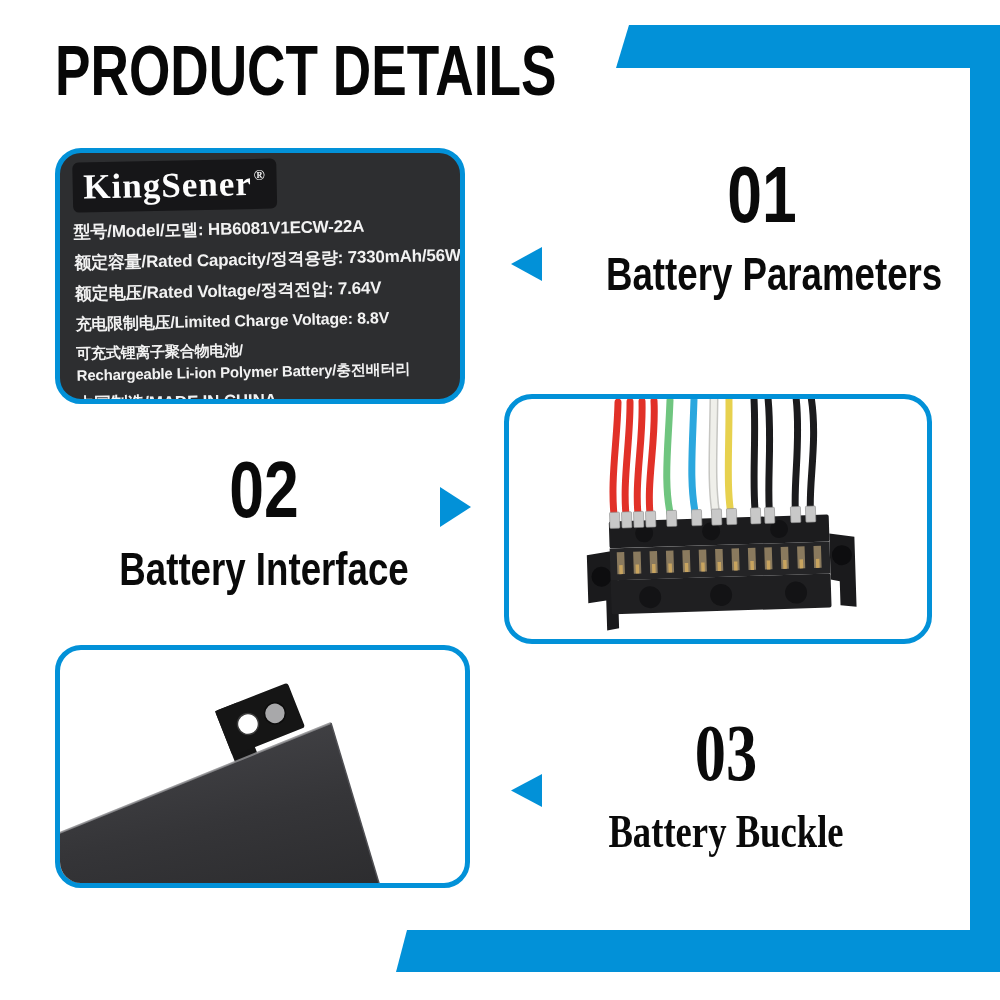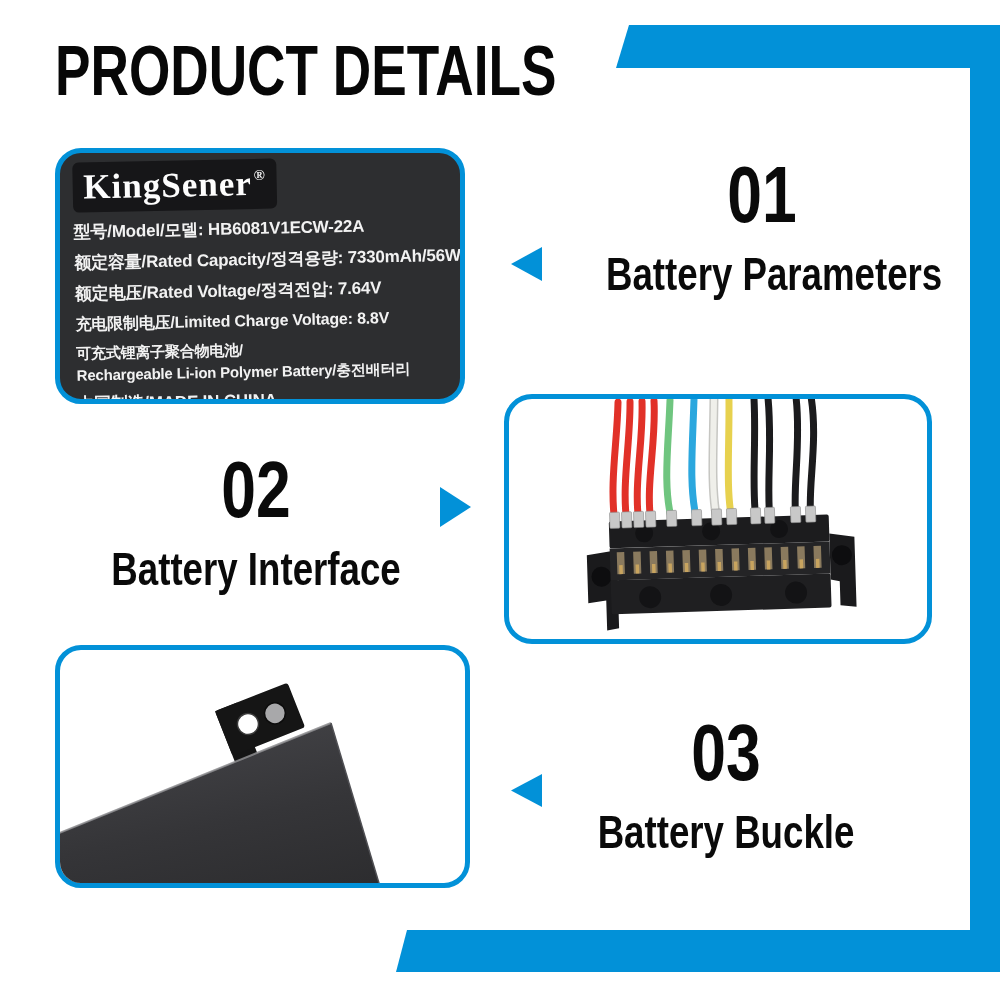--- a/index.html
+++ b/index.html
@@ -43,22 +43,22 @@
   .spec.l5{font-size:15px;margin-top:9px;}
   .spec.l6{font-size:15px;margin-top:3px;}
   .spec.l7{font-size:17px;margin-top:7px;}
   
   .step{position:absolute;width:400px;text-align:center;color:#0a0a0a;}
   .step-num{font-size:80px;font-weight:bold;line-height:1;
     transform:scaleX(.78);transform-origin:center top;}
   .step-label{font-size:47px;font-weight:bold;line-height:1.1;margin-top:13px;
     transform:scaleX(.78);transform-origin:center top;white-space:nowrap;}
   .step1{left:562px;top:155px;}
-  .step2{left:56px;top:450px;}
-  .step3{left:526px;top:713px;}
+  .step2{left:64px;top:450px;}
+  .step3{left:526px;top:713px;font-family:Liberation Serif, serif;}
   
   .arrow{position:absolute;background:var(--accent);}
   .arrow-left{clip-path:polygon(100% 0,100% 100%,0 50%);}
   .arrow-right{clip-path:polygon(0 0,100% 50%,0 100%);}
   .arrow1{left:511px;top:247px;width:31px;height:34px;}
   .arrow2{left:440px;top:487px;width:31px;height:40px;}
   .arrow3{left:511px;top:774px;width:31px;height:33px;}
   svg{display:block;}
 </style>
 </head>

